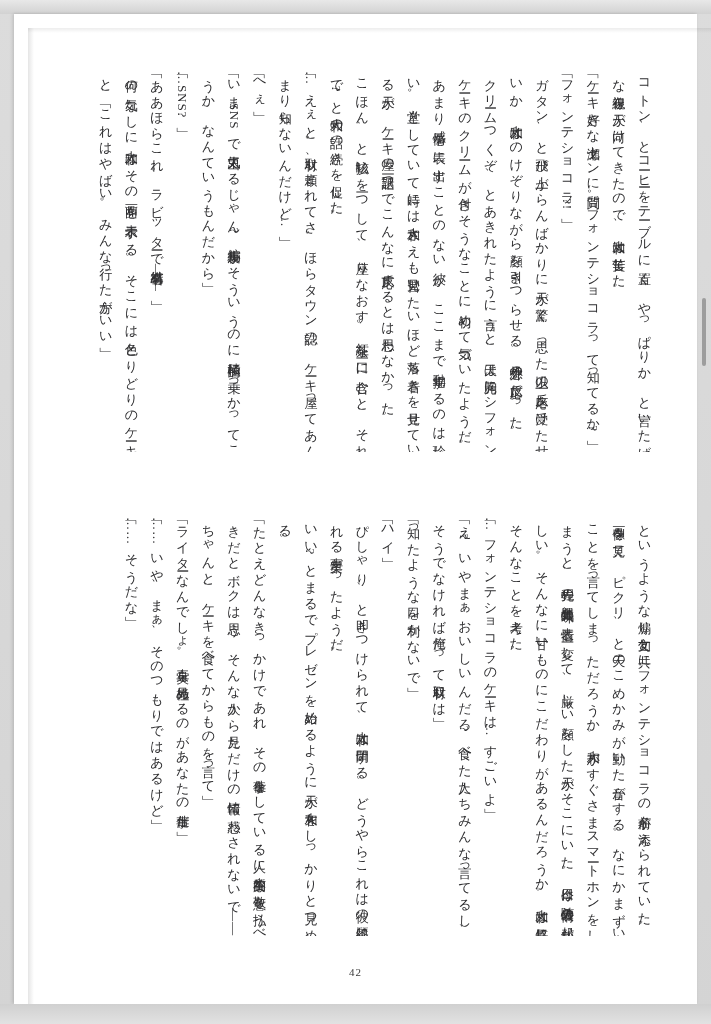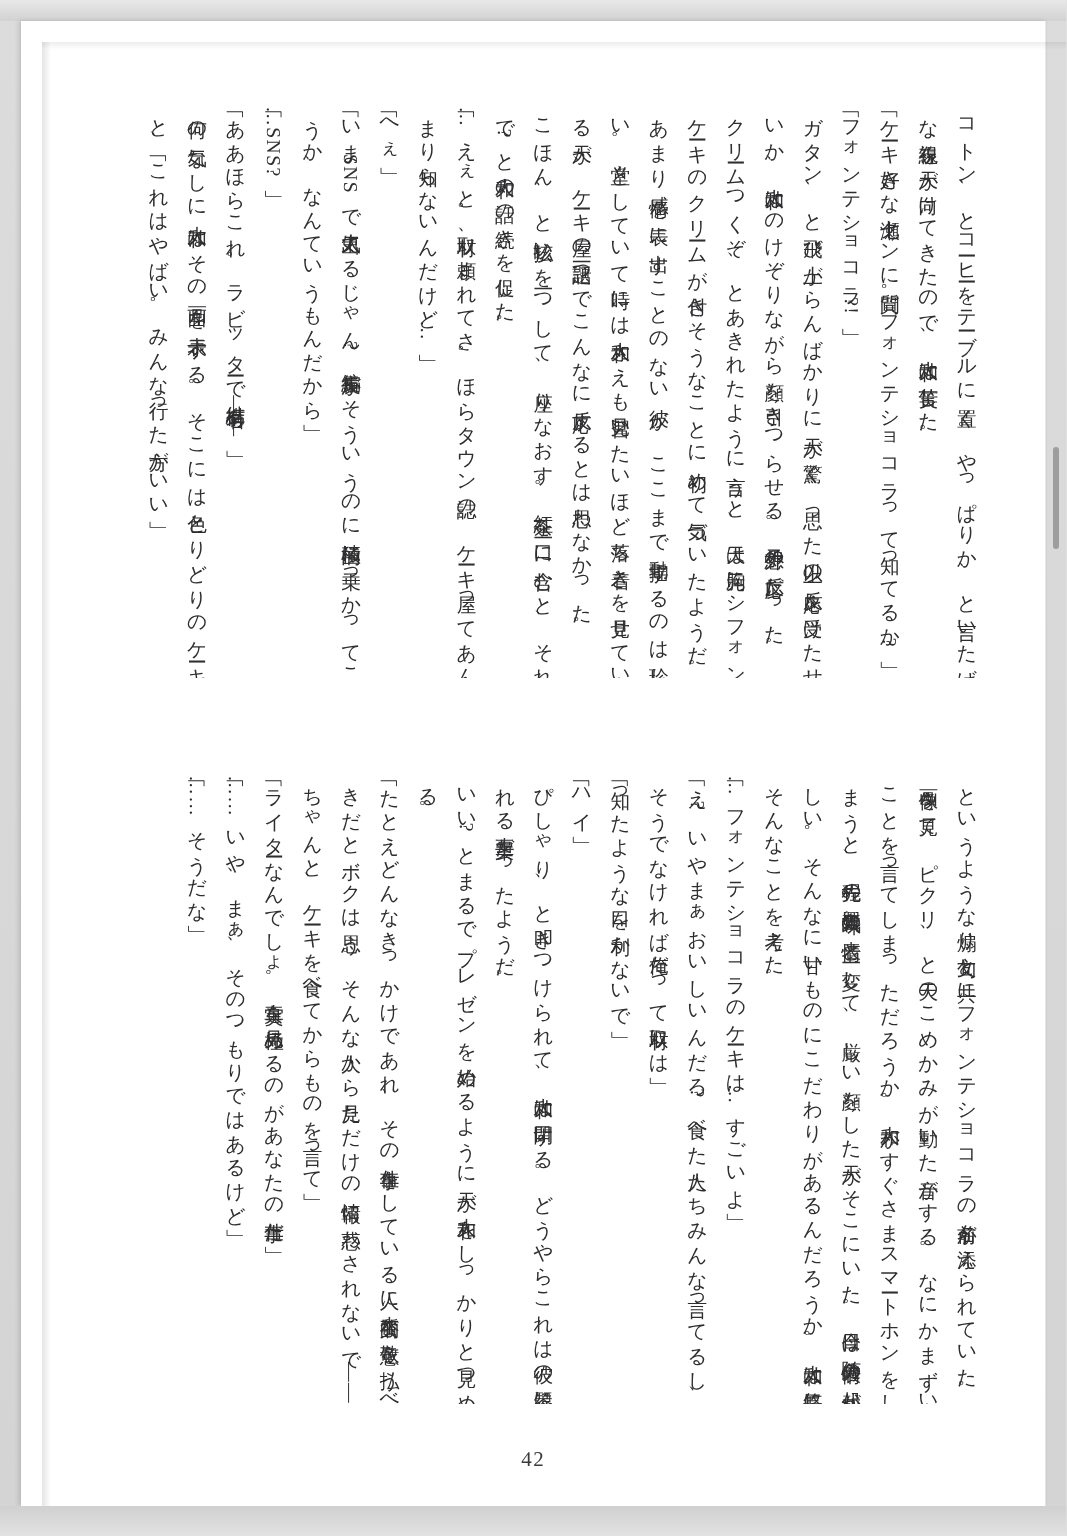--- a/index.html
+++ b/index.html
@@ -72,21 +72,21 @@
   }
 
   
   .vtext-block { text-combine-upright: none; }
 
   #page-number {
     position: absolute;
     left: 0; right: 0;
     top: 952px;
     text-align: center;
-    font-size: 14px;
+    font-size: 11px;
     color: #3a3a3a;
     letter-spacing: 1px;
     font-family: "Liberation Serif", "DejaVu Serif", serif;
   }
 
   
   #scroll-track {
     position: absolute;
     right: 2px;
     top: 14px;

